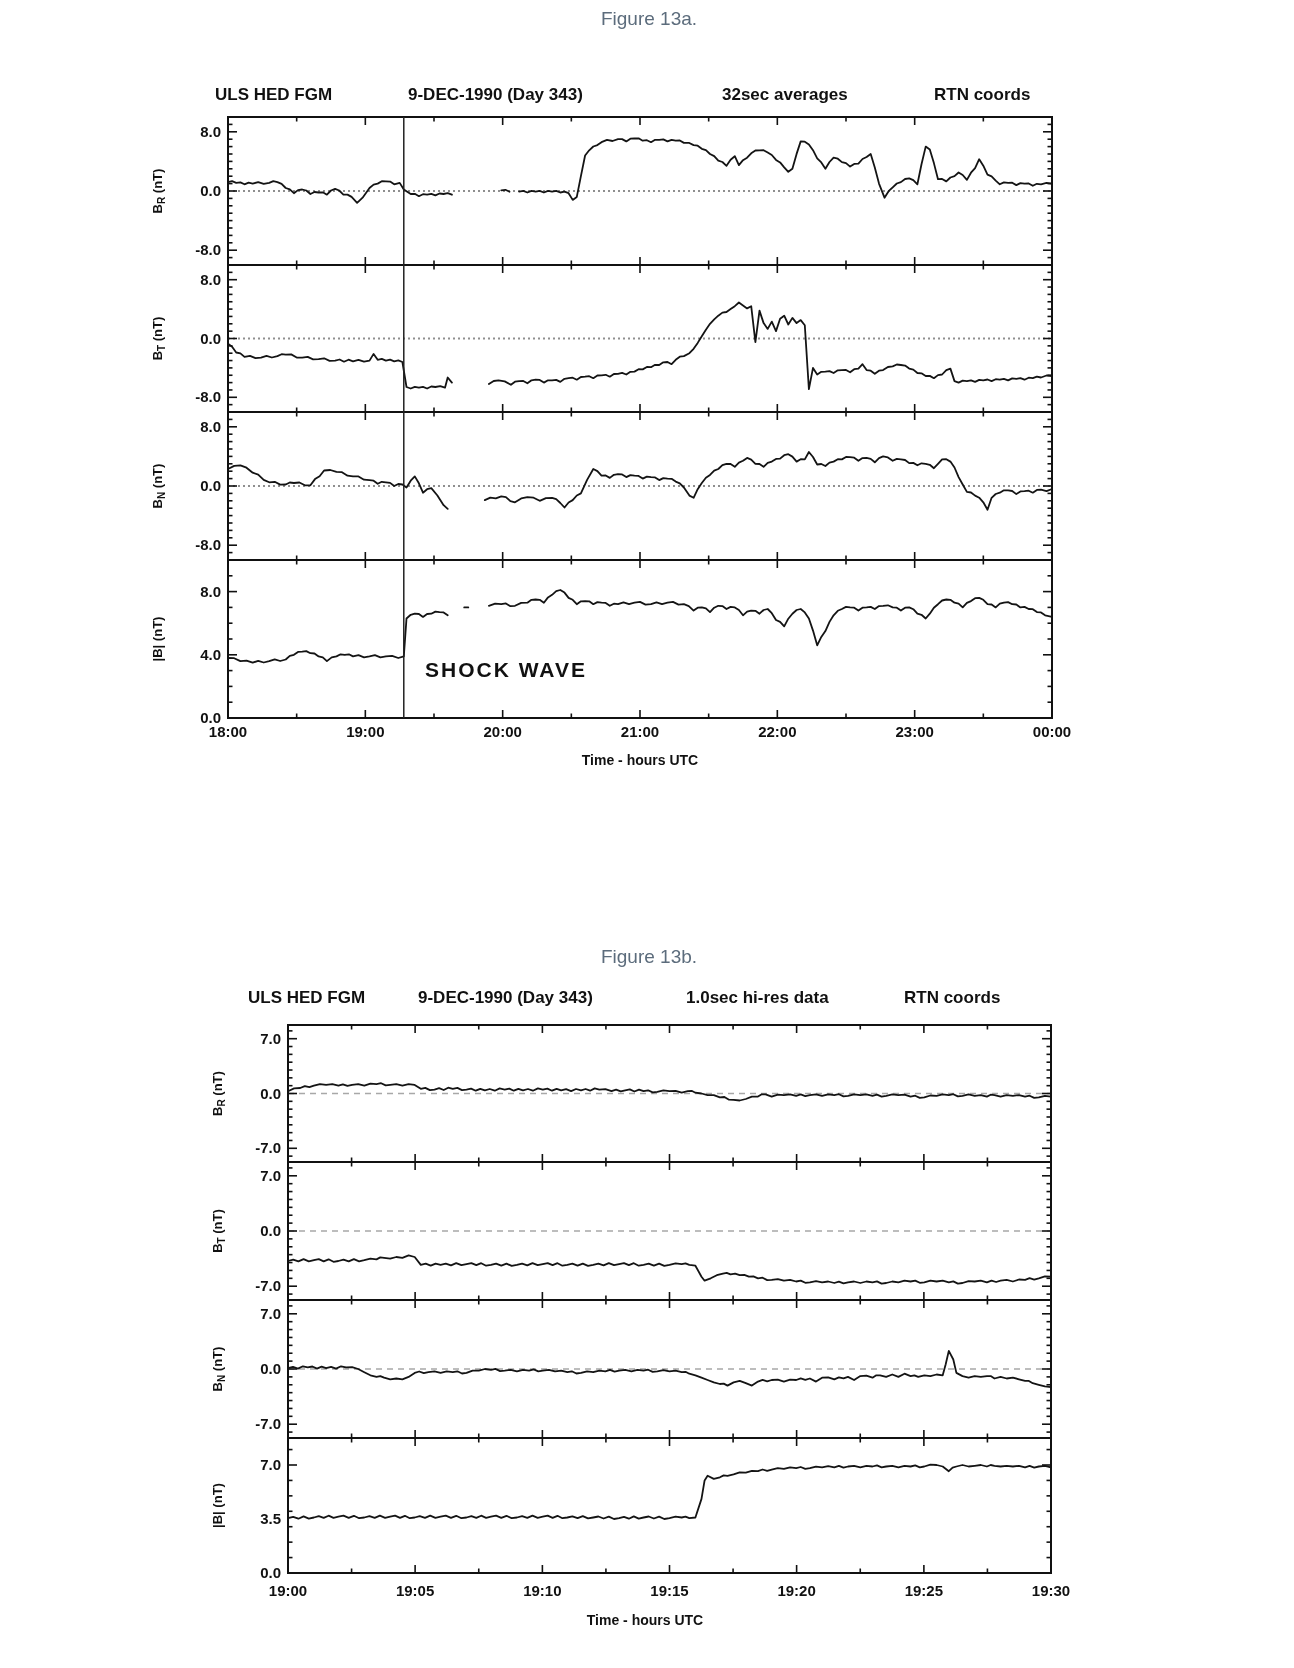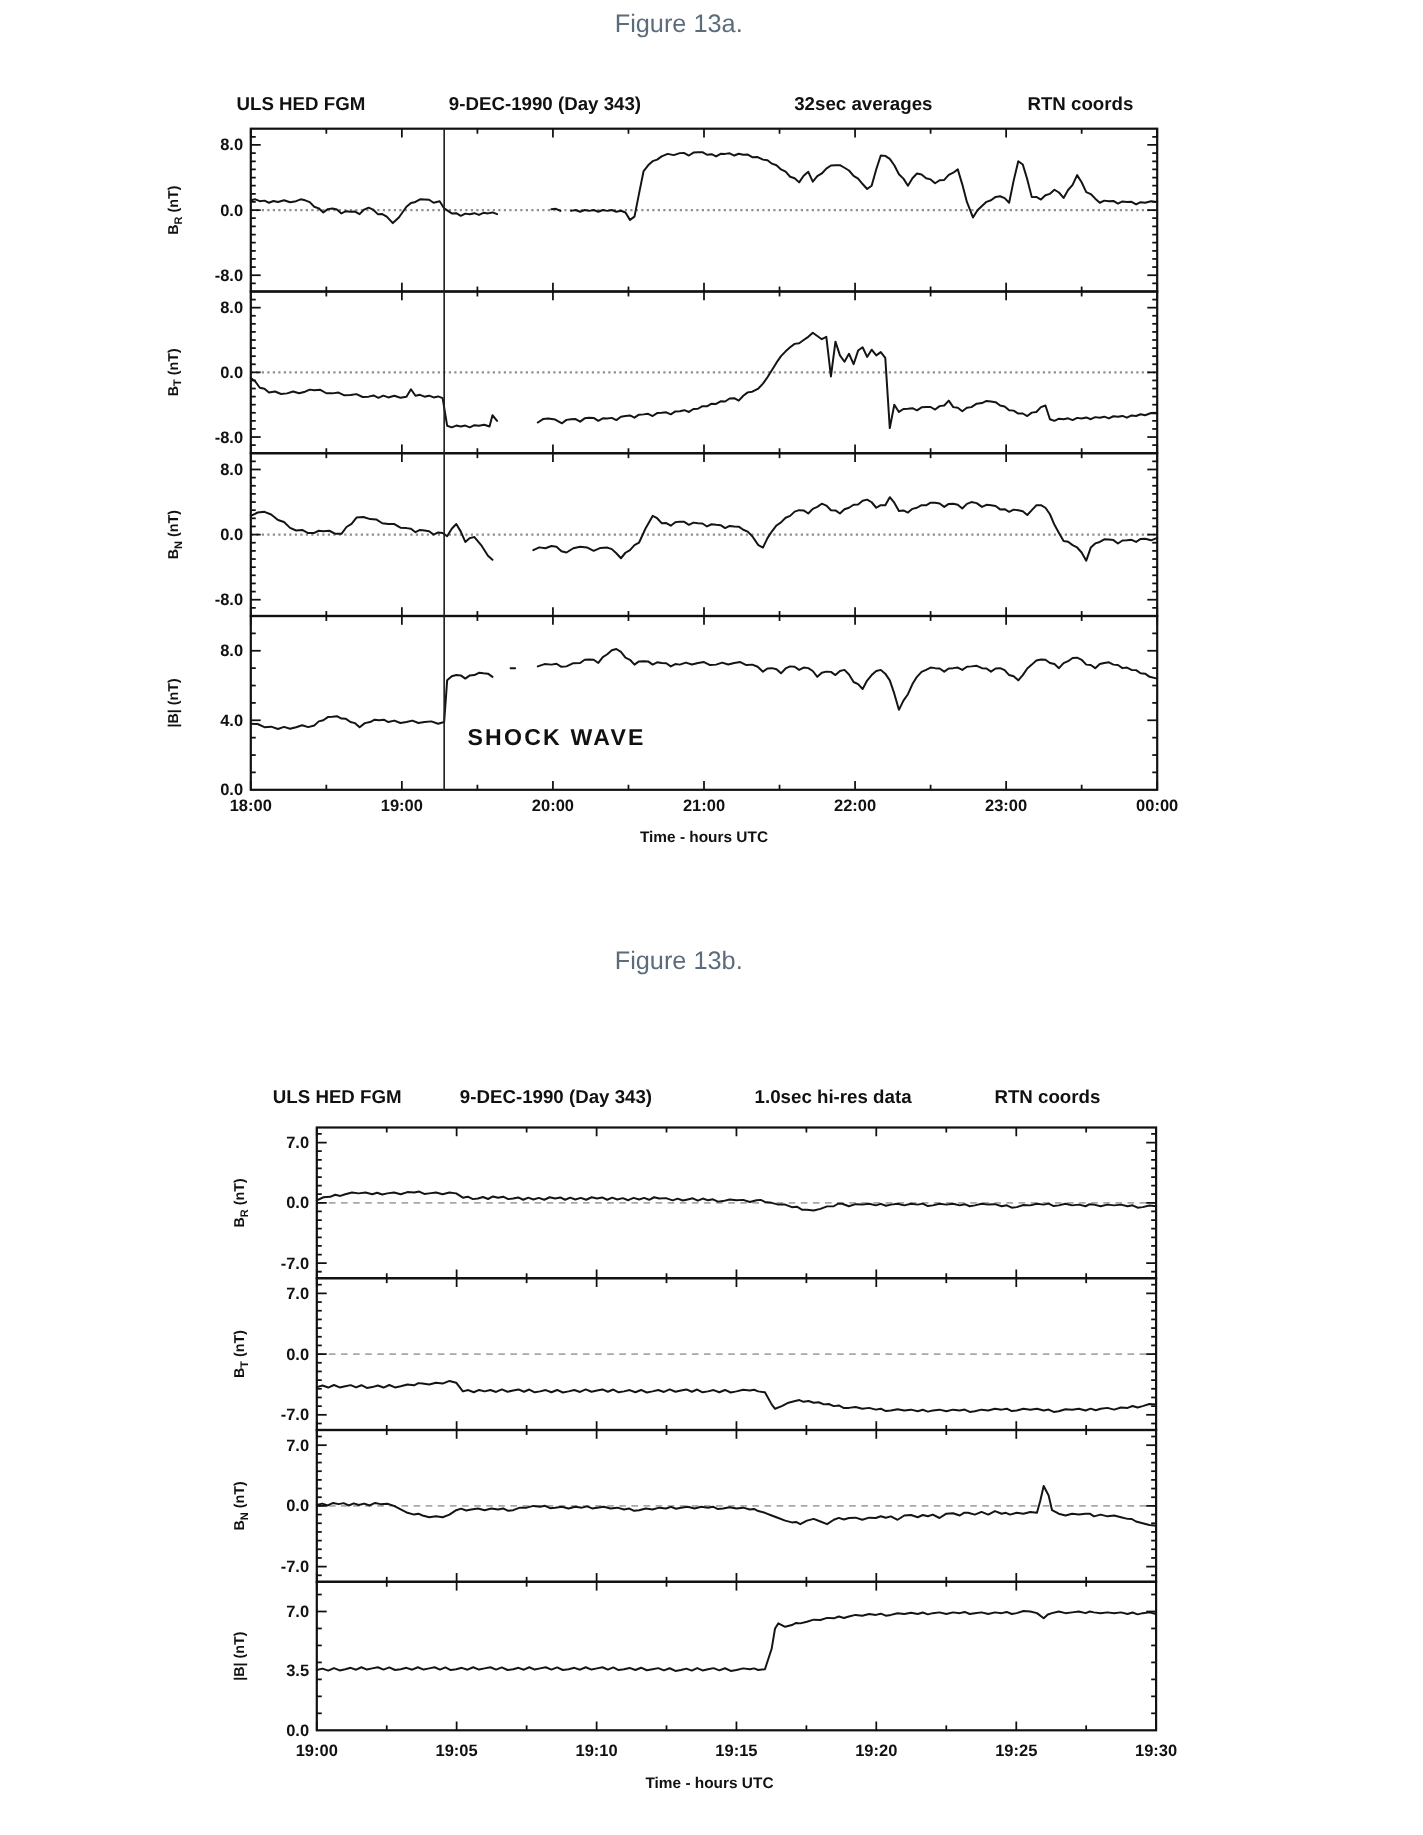--- a/index.html
+++ b/index.html
@@ -1,19 +1,19 @@
 <!DOCTYPE html>
 <html><head>
 <meta charset="utf-8">
 <style>
   html,body{margin:0;padding:0;background:#ffffff;}
   #page{position:relative;width:1294px;height:1668px;background:#ffffff;overflow:hidden;
         font-family:"Liberation Sans",sans-serif;}
   .caption{position:absolute;left:0;width:1234px;text-align:center;
-           font-size:23px;color:#5c6c7c;font-family:"Liberation Sans",sans-serif;}
+           font-size:19px;color:#5c6c7c;font-family:"Liberation Sans",sans-serif;padding-left:32px;}
   svg{position:absolute;left:0;}
   svg text{font-family:"Liberation Sans",sans-serif;fill:#111;}
   .ct{font-size:17px;font-weight:bold;}
   .tick-label{font-size:15px;font-weight:bold;}
   .ylab{font-size:13px;font-weight:bold;}
   .xlab{font-size:14px;font-weight:bold;}
   .shock-label{font-size:21px;font-weight:bold;letter-spacing:2px;}
   .bd{fill:none;stroke:#111;stroke-width:2;}
   .tk{stroke:#111;stroke-width:1.6;}
   .zl{stroke:#8f8f8f;stroke-width:2;stroke-dasharray:2,3;fill:none;}
@@ -306,21 +306,21 @@
       <text x="365.3333333333333" y="682" text-anchor="middle" class="tick-label">19:00</text>
       <text x="502.66666666666663" y="682" text-anchor="middle" class="tick-label">20:00</text>
       <text x="640" y="682" text-anchor="middle" class="tick-label">21:00</text>
       <text x="777.3333333333333" y="682" text-anchor="middle" class="tick-label">22:00</text>
       <text x="914.6666666666667" y="682" text-anchor="middle" class="tick-label">23:00</text>
       <text x="1052" y="682" text-anchor="middle" class="tick-label">00:00</text>
       <text x="640" y="710" text-anchor="middle" class="xlab">Time - hours UTC</text>
       <line x1="403.7866666666668" x2="403.7866666666668" y1="62" y2="663" class="sh"></line>
       <text x="425" y="622" class="shock-label">SHOCK WAVE</text>
     </svg>
-  <div class="caption" style="top:860px">Figure 13b.</div>
+  <div class="caption" style="top:946px">Figure 13b.</div>
   <svg id="chart1" style="top:970px" width="1294" height="698" viewBox="0 0 1294 698">
       <text x="248" y="33" class="ct">ULS HED FGM</text>
       <text x="418" y="33" class="ct">9-DEC-1990 (Day 343)</text>
       <text x="686" y="33" class="ct">1.0sec hi-res data</text>
       <text x="904" y="33" class="ct">RTN coords</text>
       <g>
         <line x1="288" x2="1051" y1="123.5" y2="123.5" class="zl2"></line>
         <path d="M288.0 121.2L294.1 118.4L300.2 118.0L304.8 116.1L309.4 117.2L313.9 115.7L320.0 114.1L326.1 114.9L332.3 114.1L338.4 115.7L342.9 114.3L347.5 115.9L352.1 114.9L358.2 114.1L364.3 115.7L370.4 113.7L376.5 114.1L381.1 113.2L385.7 115.4L390.2 114.9L396.3 114.1L402.4 115.7L408.6 114.1L414.7 114.9L420.8 118.8L425.3 117.9L429.9 120.1L434.5 119.6L439.1 118.2L443.7 120.0L448.2 117.7L452.8 118.8L457.4 117.9L462.0 120.1L466.5 119.6L471.1 118.6L475.7 120.7L480.3 118.8L484.9 120.4L489.8 119.0L494.8 120.7L499.7 118.4L504.7 119.6L509.3 118.6L513.8 120.7L518.4 118.8L523.0 120.4L528.0 119.0L532.9 120.7L537.9 118.4L542.8 119.6L547.4 118.6L552.0 120.7L556.6 118.8L561.2 120.4L566.1 119.2L571.1 121.1L576.0 119.0L581.0 120.4L585.6 119.0L590.1 120.7L594.7 118.4L599.3 119.6L605.4 119.2L611.5 121.2L616.1 119.7L620.7 121.4L625.2 120.4L629.8 119.4L634.4 121.5L639.0 119.6L643.6 121.2L648.1 120.3L652.7 122.4L657.3 121.9L663.4 120.4L669.5 121.2L675.6 120.8L681.7 122.7L687.8 121.2L691.6 120.8L695.4 122.7L701.5 123.5L707.6 125.1L713.8 125.1L719.9 127.4L724.4 127.0L729.0 129.7L733.6 129.8L739.7 130.5L745.8 129.0L751.9 126.7L758.0 126.6L761.8 124.3L765.6 124.3L771.7 126.6L777.8 124.7L783.9 125.1L790.1 124.3L796.2 125.8L800.7 124.4L805.3 126.1L809.9 125.1L816.0 124.3L822.1 125.8L828.2 124.3L834.3 125.1L838.9 124.2L843.5 126.4L848.0 125.8L854.1 124.3L860.3 125.1L866.4 124.3L872.5 125.8L877.0 124.7L881.6 126.6L886.2 125.8L892.3 124.3L898.4 125.1L904.5 124.7L910.6 126.6L915.2 125.7L919.8 127.9L924.3 127.4L930.4 125.5L936.6 125.8L942.7 124.3L948.8 125.1L953.3 124.2L957.9 126.4L962.5 125.8L968.6 124.3L974.7 125.8L980.8 125.1L986.9 126.6L990.7 124.7L994.5 125.1L1000.6 126.6L1006.7 125.1L1012.9 125.8L1019.0 125.1L1025.1 126.6L1029.6 125.7L1034.2 127.9L1038.8 127.4L1044.9 125.9L1051.0 126.6" class="tr"></path>
         <rect x="288" y="55" width="763" height="137" class="bd"></rect>
         <line x1="288" x2="292.5" y1="186.12857142857143" y2="186.12857142857143" class="tk"></line>

